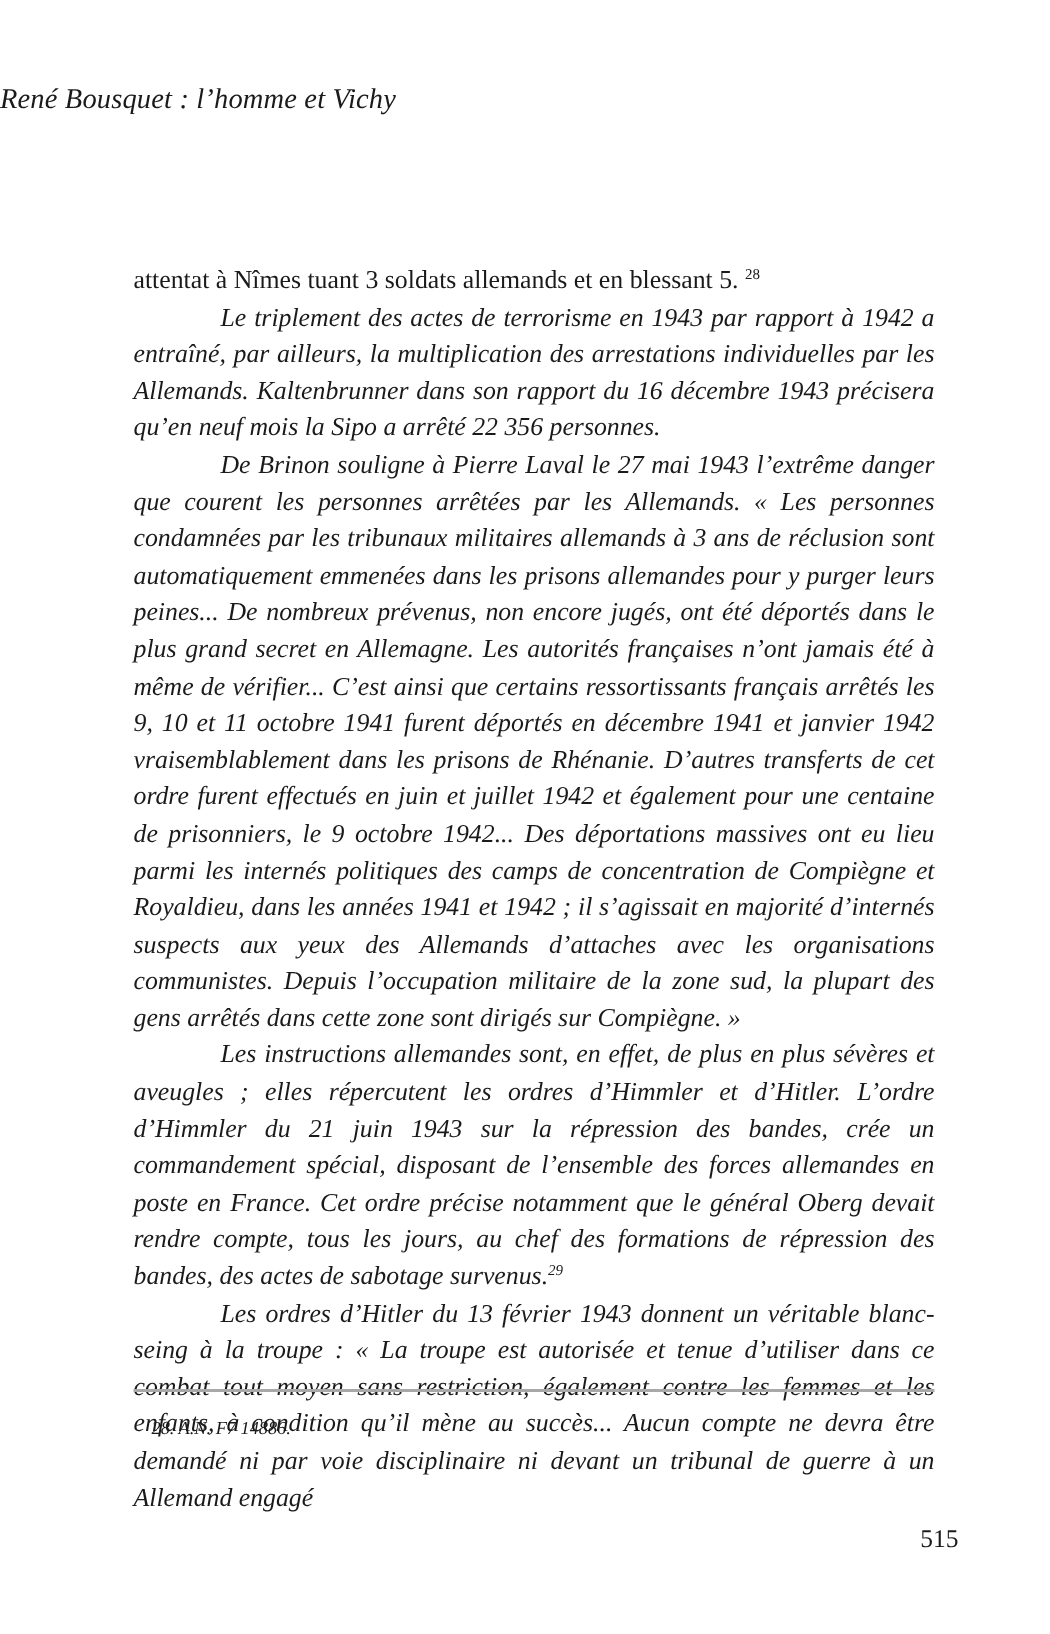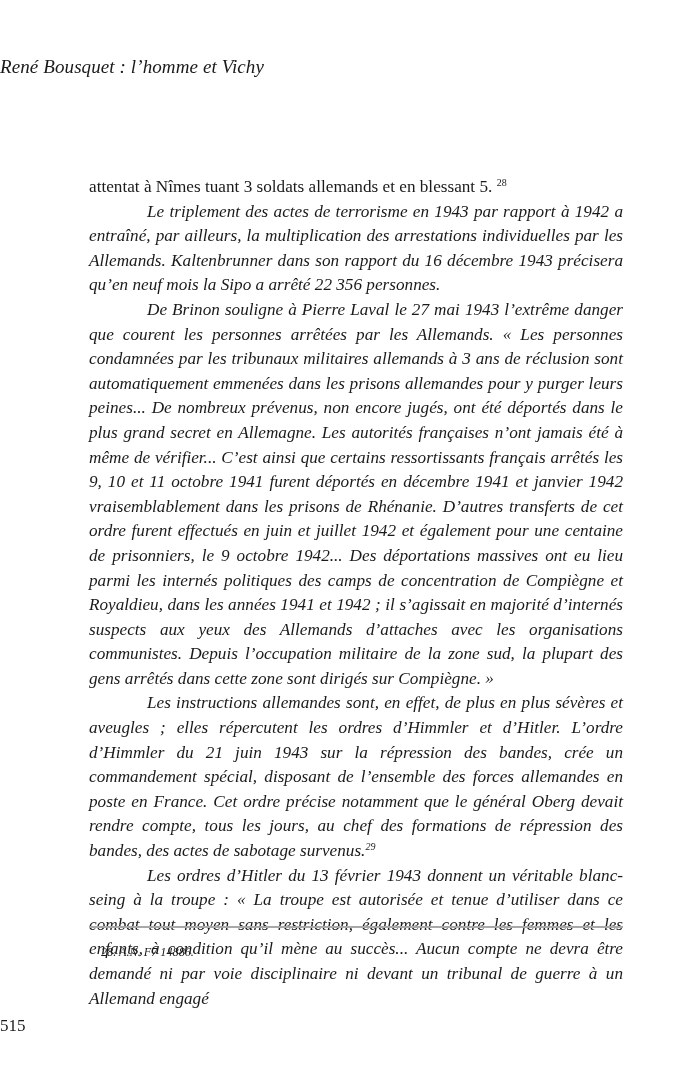--- a/index.html
+++ b/index.html
@@ -64,21 +64,21 @@
       font-size: 12.2px;
       line-height: 16px;
       font-style: italic;
     }
     .footnotes div { margin: 12px; }
     .page-number {
       position: absolute;
       top: 1016px;
       left: 0;
       width: 639px;
-      text-align: left;
+      text-align: right;
       font-size: 17px;
     }
   </style>
 </head>
 <body>
 
 <div class="running-head">René Bousquet : l’homme et Vichy</div>
 
 <div class="body-text">
   <p><span>attentat à Nîmes tuant 3 soldats allemands et en blessant 5. </span><sup>28</sup></p>

